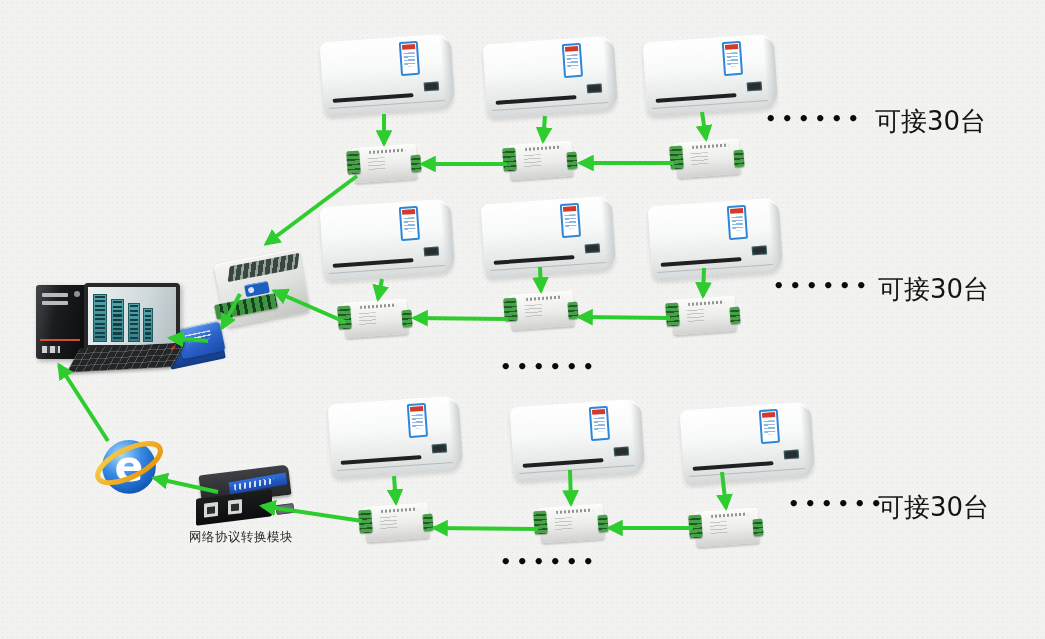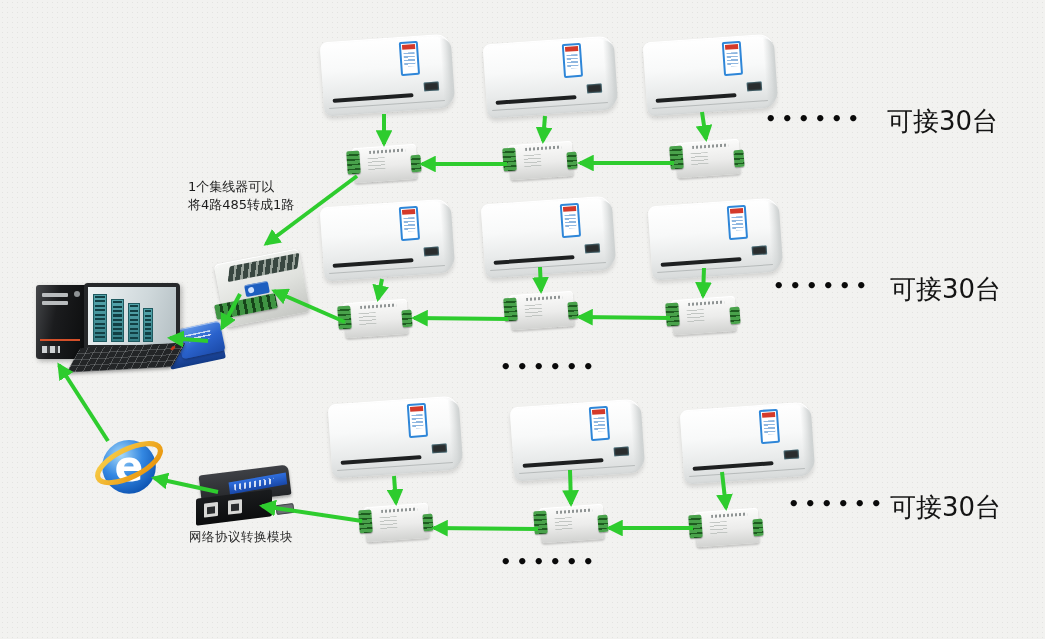--- a/index.html
+++ b/index.html
@@ -111,21 +111,21 @@
     background:linear-gradient(180deg,#1a1c1e,#0c0d0e);border-radius:2px;}
   .rj45{position:absolute;top:6px;width:14px;height:14px;background:#d8d8d6;border-radius:1px;}
   .rj45::after{content:"";position:absolute;left:3px;top:4px;width:8px;height:7px;background:#2a2c2e;}
   .nm-db{position:absolute;right:2px;top:38px;width:18px;height:10px;transform:rotate(-7deg);
     background:#6a6e72;border-radius:2px;box-shadow:inset 0 0 0 1px #43464a;}
   
   .note{position:absolute;left:188px;top:178px;z-index:4;font-size:13px;line-height:1.35;
     color:#1c1c1c;white-space:nowrap;}
   .nm-label{position:absolute;left:189px;top:529px;z-index:4;font-size:12.5px;color:#2a2a2a;letter-spacing:.5px;}
   .dots{position:absolute;z-index:4;font-weight:bold;font-size:18px;letter-spacing:5px;color:#0a0a0a;white-space:nowrap;}
-  .cap{position:absolute;z-index:4;font-size:26px;color:var(--text-color,#141414);white-space:nowrap;margin-left:12px;}
+  .cap{position:absolute;z-index:4;font-size:26px;color:var(--text-color,#141414);white-space:nowrap;}
   .title{position:absolute;left:600px;top:584px;transform:translateX(-50%);z-index:4;
     font-size:30px;color:var(--text-color,#141414);white-space:nowrap;text-shadow:1px 1px 0 rgba(255,255,255,.8);}
 </style>
 </head>
 <body>
 
 <div id="stage">
 
   <svg class="arrows" viewBox="0 0 1045 639">
     <defs>
@@ -382,24 +382,20 @@
     <div class="nm-top">
       <div class="nm-stripe"></div>
     </div>
     <div class="nm-front">
       <div class="rj45" style="left:8px"></div>
       <div class="rj45" style="left:32px"></div>
     </div>
     <div class="nm-db"></div>
   </div>
 
-  <div class="note">
-    <div>1个集线器可以</div>
-    <div>将4路485转成1路</div>
-  </div>
 
   <div class="nm-label">网络协议转换模块</div>
 
   <div class="dots" style="left:765px;top:108px">••••••</div>
   <div class="cap" style="left:875px;top:104px">可接30台</div>
 
   <div class="dots" style="left:773px;top:275px">••••••</div>
   <div class="cap" style="left:878px;top:272px">可接30台</div>
 
   <div class="dots" style="left:788px;top:493px">••••••</div>

